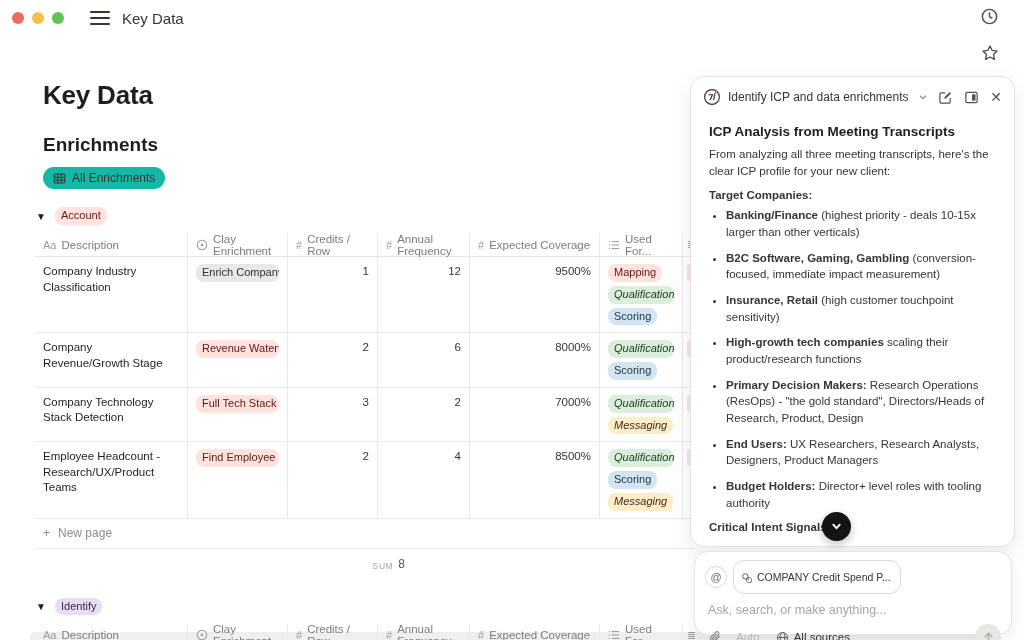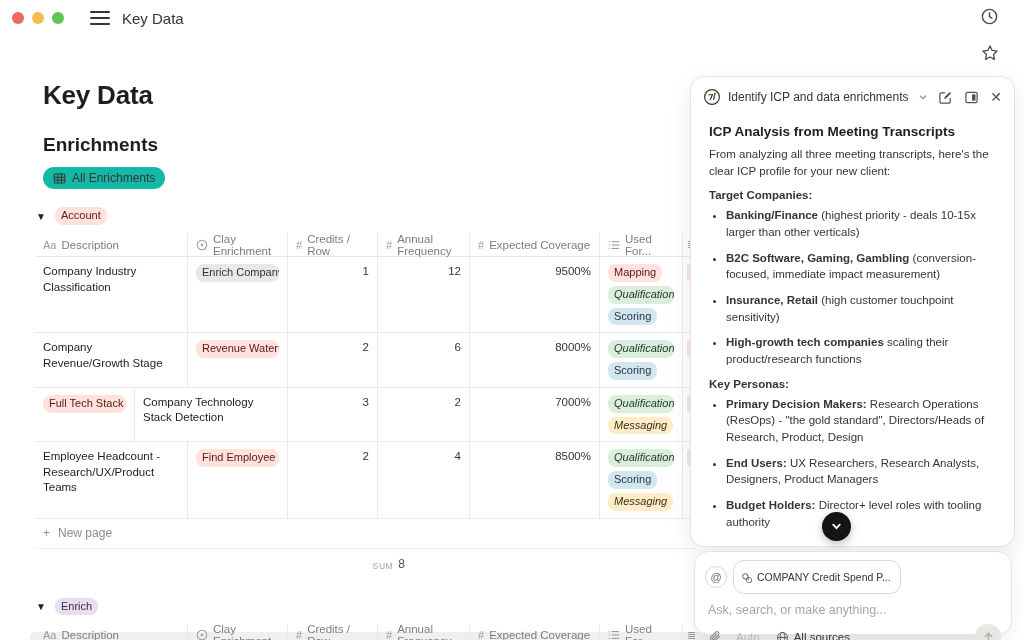--- a/index.html
+++ b/index.html
@@ -251,24 +251,24 @@
       <div class="td c-freq c-num">6</div>
       <div class="td c-cov c-num">8000%</div>
       <div class="td c-used">
         <span class="tag green">Qualification</span>
         <span class="tag blue">Scoring</span>
       </div>
       <div class="td c-extra"><span class="sliver"></span></div>
     </div>
 
     <div class="tr">
+      <div class="td c-desc">Company Technology Stack Detection</div>
       <div class="td c-enrich">
         <span class="tag red">Full Tech Stack</span>
       </div>
-      <div class="td c-desc">Company Technology Stack Detection</div>
       <div class="td c-credits c-num">3</div>
       <div class="td c-freq c-num">2</div>
       <div class="td c-cov c-num">7000%</div>
       <div class="td c-used">
         <span class="tag green">Qualification</span>
         <span class="tag yellow">Messaging</span>
       </div>
       <div class="td c-extra"><span class="sliver" style="background:#eceae7;"></span></div>
     </div>
 
@@ -298,21 +298,21 @@
         <span class="sum-label">SUM</span>
         <span class="sum-value">8</span>
       </div>
     </div>
   </div>
 
   
   <div class="group g-contact">
     <div class="group-head">
       <span class="toggle">▼</span>
-      <span class="group-tag tag purple">Enrich</span>
+      <span class="group-tag tag purple">Identify</span>
     </div>
 
     <div class="thead">
       <div class="th c-desc">
         <span class="glyph">Aa</span>
         <span>Description</span>
       </div>
       <div class="th c-enrich">
         <svg width="12" height="12" viewBox="0 0 14 14" fill="none" stroke="#9b9996" stroke-width="1.2">
           <circle cx="7" cy="7" r="5.5"></circle>
@@ -390,21 +390,20 @@
     <div class="ai-p">From analyzing all three meeting transcripts, here's the clear ICP profile for your new client:</div>
 
     <div class="ai-sec-title">Target Companies:</div>
     <ul>
       <li><span class="b">Banking/Finance</span><span> (highest priority - deals 10-15x larger than other verticals)</span></li>
       <li><span class="b">B2C Software, Gaming, Gambling</span><span> (conversion-focused, immediate impact measurement)</span></li>
       <li><span class="b">Insurance, Retail</span><span> (high customer touchpoint sensitivity)</span></li>
       <li><span class="b">High-growth tech companies</span><span> scaling their product/research functions</span></li>
     </ul>
 
-    <div class="ai-sec-title">Key Personas:</div>
     <ul>
       <li><span class="b">Primary Decision Makers:</span><span> Research Operations (ResOps) - "the gold standard", Directors/Heads of Research, Product, Design</span></li>
       <li><span class="b">End Users:</span><span> UX Researchers, Research Analysts, Designers, Product Managers</span></li>
       <li><span class="b">Budget Holders:</span><span> Director+ level roles with tooling authority</span></li>
     </ul>
 
     <div class="ai-sec-title">Critical Intent Signals:</div>
 
   </div>
 </div>

